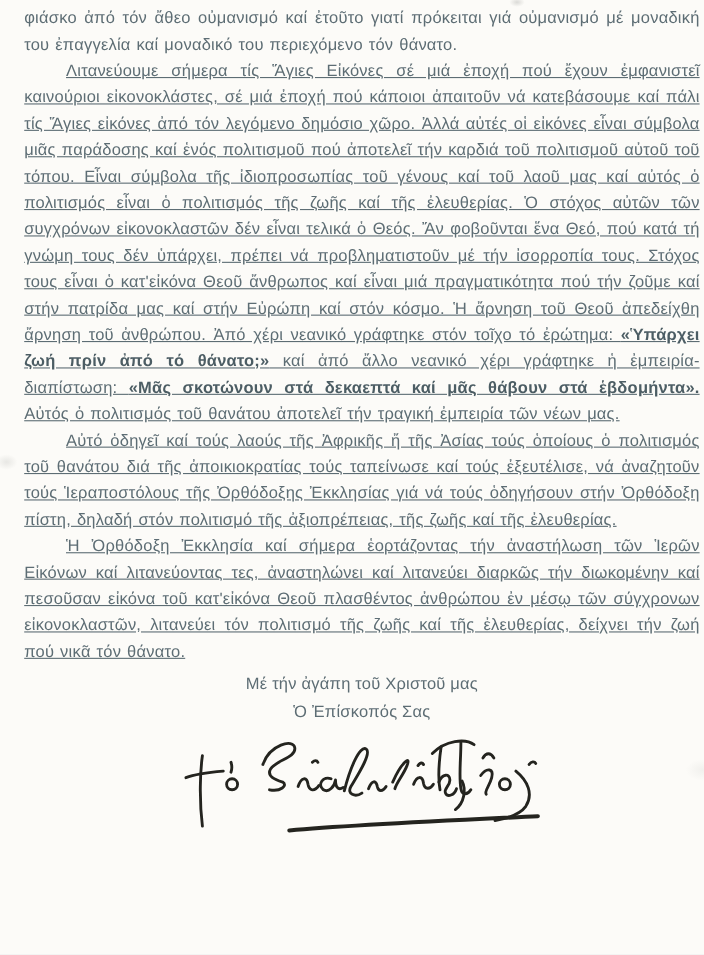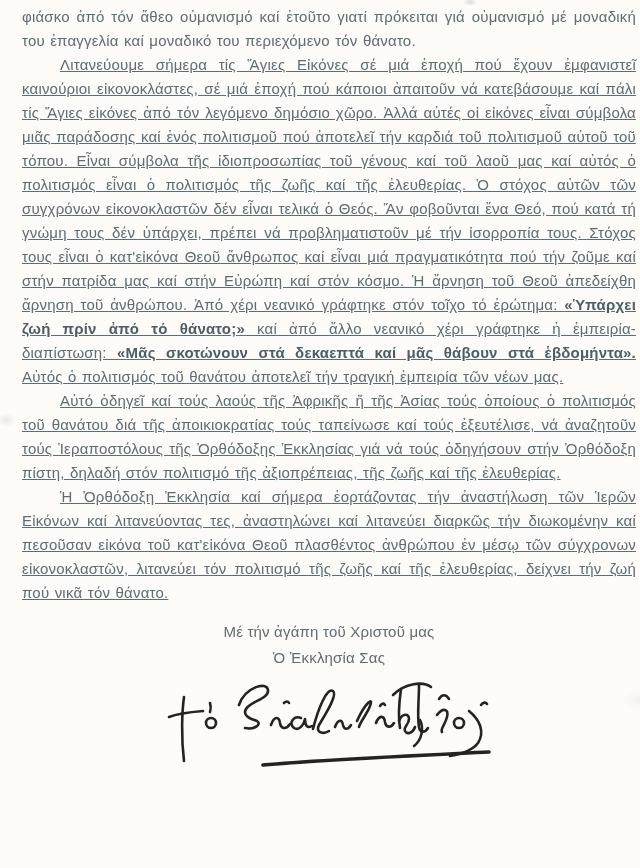--- a/index.html
+++ b/index.html
@@ -31,21 +31,21 @@
     text-align: justify;
     letter-spacing: 0.2px;
     word-spacing: 1px;
   }
   p.para.indent { text-indent: 38px; text-decoration: underline; }
   .b {
     font-weight: bold;
     color: #4c5d64;
   }
   .closing {
-    margin-top: 14px;
+    margin-top: 4px;
     text-align: center;
     font-size: 15px;
     line-height: 26px;
     letter-spacing: 0.2px;
   }
   .closing div { margin: 0; }
   .signature-wrap {
     width: 400px;
     height: 100px;
     margin: 4px auto 0 auto;
@@ -71,21 +71,21 @@
 
     <p class="para indent"><span>Λιτανεύουμε σήμερα τίς Ἅγιες Εἰκόνες σέ μιά ἐποχή πού ἔχουν ἐμφανιστεῖ καινούριοι εἰκονοκλάστες, σέ μιά ἐποχή πού κάποιοι ἀπαιτοῦν νά κατεβάσουμε καί πάλι τίς Ἅγιες εἰκόνες ἀπό τόν λεγόμενο δημόσιο χῶρο. Ἀλλά αὐτές οἱ εἰκόνες εἶναι σύμβολα μιᾶς παράδοσης καί ἑνός πολιτισμοῦ πού ἀποτελεῖ τήν καρδιά τοῦ πολιτισμοῦ αὐτοῦ τοῦ τόπου. Εἶναι σύμβολα τῆς ἰδιοπροσωπίας τοῦ γένους καί τοῦ λαοῦ μας καί αὐτός ὁ πολιτισμός εἶναι ὁ πολιτισμός τῆς ζωῆς καί τῆς ἐλευθερίας. Ὁ στόχος αὐτῶν τῶν συγχρόνων εἰκονοκλαστῶν δέν εἶναι τελικά ὁ Θεός. Ἄν φοβοῦνται ἕνα Θεό, πού κατά τή γνώμη τους δέν ὑπάρχει, πρέπει νά προβληματιστοῦν μέ τήν ἰσορροπία τους. Στόχος τους εἶναι ὁ κατ'εἰκόνα Θεοῦ ἄνθρωπος καί εἶναι μιά πραγματικότητα πού τήν ζοῦμε καί στήν πατρίδα μας καί στήν Εὐρώπη καί στόν κόσμο. Ἡ ἄρνηση τοῦ Θεοῦ ἀπεδείχθη ἄρνηση τοῦ ἀνθρώπου. Ἀπό χέρι νεανικό γράφτηκε στόν τοῖχο τό ἐρώτημα: </span><span class="b">«Ὑπάρχει ζωή πρίν ἀπό τό θάνατο;»</span><span> καί ἀπό ἄλλο νεανικό χέρι γράφτηκε ἡ ἐμπειρία-διαπίστωση: </span><span class="b">«Μᾶς σκοτώνουν στά δεκαεπτά καί μᾶς θάβουν στά ἑβδομήντα».</span><span> Αὐτός ὁ πολιτισμός τοῦ θανάτου ἀποτελεῖ τήν τραγική ἐμπειρία τῶν νέων μας.</span></p>
 
     <p class="para indent"><span>Αὐτό ὁδηγεῖ καί τούς λαούς τῆς Ἀφρικῆς ἤ τῆς Ἀσίας τούς ὁποίους ὁ πολιτισμός τοῦ θανάτου διά τῆς ἀποικιοκρατίας τούς ταπείνωσε καί τούς ἐξευτέλισε, νά ἀναζητοῦν τούς Ἱεραποστόλους τῆς Ὀρθόδοξης Ἐκκλησίας γιά νά τούς ὁδηγήσουν στήν Ὀρθόδοξη πίστη, δηλαδή στόν πολιτισμό τῆς ἀξιοπρέπειας, τῆς ζωῆς καί τῆς ἐλευθερίας.</span></p>
 
     <p class="para indent"><span>Ἡ Ὀρθόδοξη Ἐκκλησία καί σήμερα ἑορτάζοντας τήν ἀναστήλωση τῶν Ἱερῶν Εἰκόνων καί λιτανεύοντας τες, ἀναστηλώνει καί λιτανεύει διαρκῶς τήν διωκομένην καί πεσοῦσαν εἰκόνα τοῦ κατ'εἰκόνα Θεοῦ πλασθέντος ἀνθρώπου ἐν μέσῳ τῶν σύγχρονων εἰκονοκλαστῶν, λιτανεύει τόν πολιτισμό τῆς ζωῆς καί τῆς ἐλευθερίας, δείχνει τήν ζωή πού νικᾶ τόν θάνατο.</span></p>
 
 
     <div class="closing">
       <div>Μέ τήν ἀγάπη τοῦ Χριστοῦ μας</div>
-      <div>Ὁ Ἐκκλησία Σας</div>
+      <div>Ὁ Ἐπίσκοπός Σας</div>
     </div>
 
     <div class="signature-wrap" title="† Ὁ Σισανίου καί Σιατίστης Παῦλος">
       <svg width="400" height="100" viewBox="0 0 400 100">
 
         <path class="sig-stroke" d="M37,22 C35,36 34,62 37,86"></path>
         <path class="sig-stroke" d="M22,42 C32,38 44,37 56,36"></path>
 
         <path class="sig-stroke" d="M63,28 C64,31 64,34 63,37"></path>
         <circle class="sig-stroke" cx="64" cy="48" r="5"></circle>

